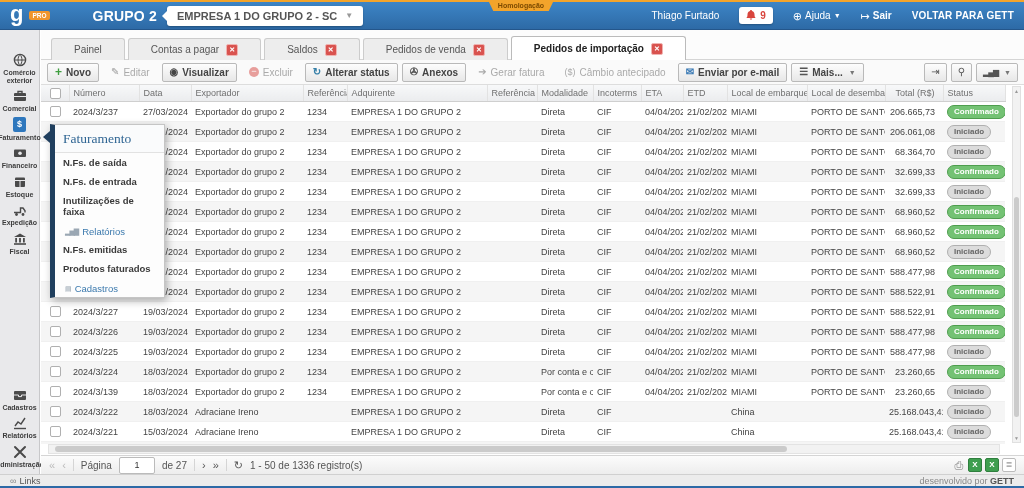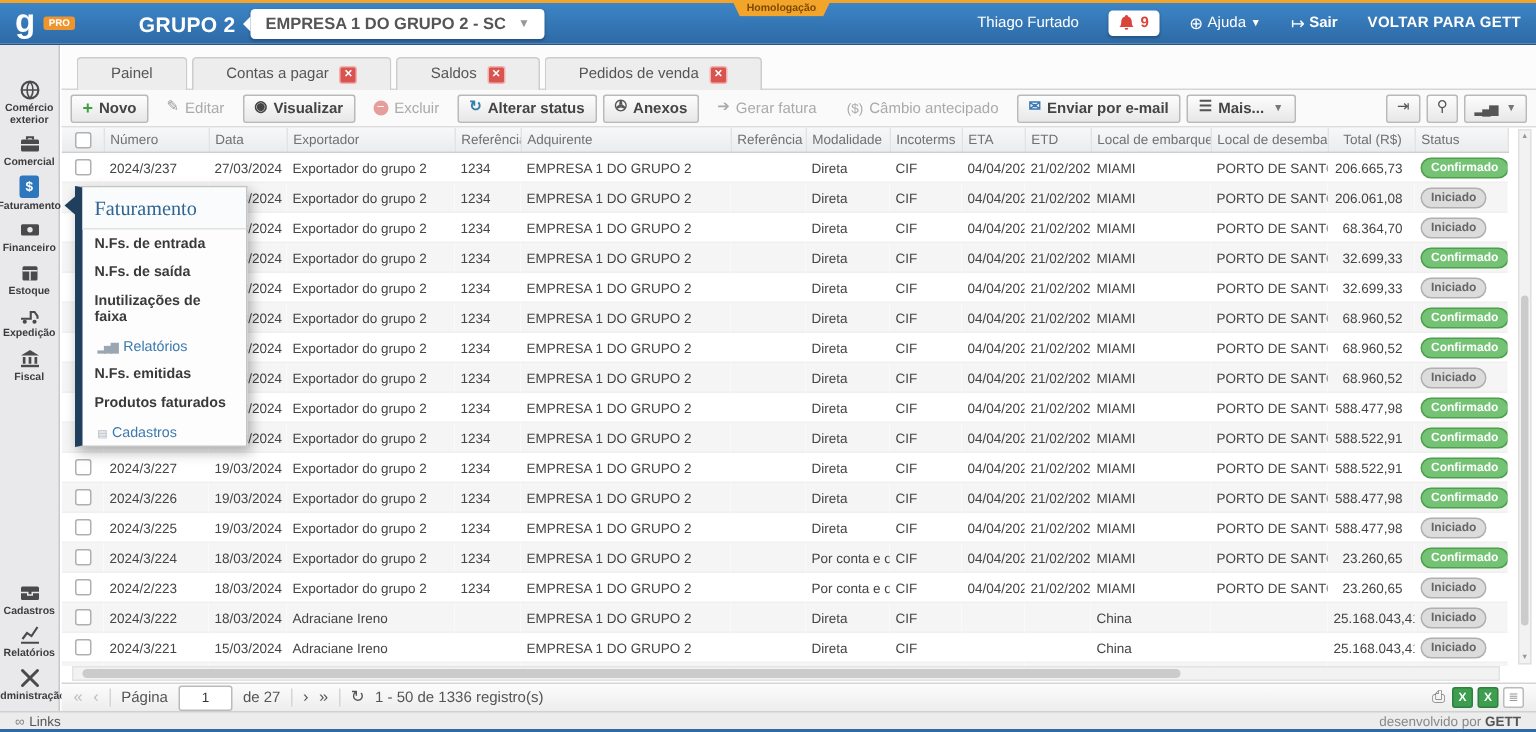--- a/index.html
+++ b/index.html
@@ -253,20 +253,24 @@
     <div class="tab">
       <span>Contas a pagar</span>
       <span class="tab-close">✕</span>
     </div>
     <div class="tab">
       <span>Saldos</span>
       <span class="tab-close">✕</span>
     </div>
     <div class="tab">
       <span>Pedidos de venda</span>
+      <span class="tab-close">✕</span>
+    </div>
+    <div class="tab active">
+      <span>Pedidos de importação</span>
       <span class="tab-close">✕</span>
     </div>
   </div>
 
 <div class="toolbar">
   <div style="display:flex;gap:4px;align-items:center" id="tb-buttons">
       <div class="tbtn">
         <span class="tb-ico ico-plus">+</span>
         <span>Novo</span>
       </div>
@@ -626,21 +630,21 @@
           <td>21/02/2024</td>
           <td>MIAMI</td>
           <td>PORTO DE SANTOS</td>
           <td class="total">23.260,65</td>
           <td><span class="pill ok">Confirmado</span></td>
         </tr>
         <tr>
           <td>
             <div class="cb"></div>
           </td>
-          <td>2024/2/223</td>
+          <td>2024/3/139</td>
           <td>18/03/2024</td>
           <td>Exportador do grupo 2</td>
           <td>1234</td>
           <td>EMPRESA 1 DO GRUPO 2</td>
           <td></td>
           <td>Por conta e ordem</td>
           <td>CIF</td>
           <td>04/04/2024</td>
           <td>21/02/2024</td>
           <td>MIAMI</td>
@@ -741,22 +745,22 @@
   <span>Links</span>
   <span class="dev">
     <span>desenvolvido por </span><b>GETT</b>
   </span>
 </div>
 <div class="blueline"></div>
 
 <div class="flyout">
   <div class="fly-title">Faturamento</div>
   <div id="flyout-items">
+      <div class="fly-item">N.Fs. de saída</div>
       <div class="fly-item">N.Fs. de entrada</div>
-      <div class="fly-item">N.Fs. de saída</div>
       <div class="fly-item">Inutilizações de faixa</div>
       <div class="fly-sec">
         <span class="sico">▂▅▇</span>
         <span>Relatórios</span>
       </div>
       <div class="fly-item fly-sub">N.Fs. emitidas</div>
       <div class="fly-item fly-sub">Produtos faturados</div>
       <div class="fly-sec">
         <span class="sico">▤</span>
         <span>Cadastros</span>

